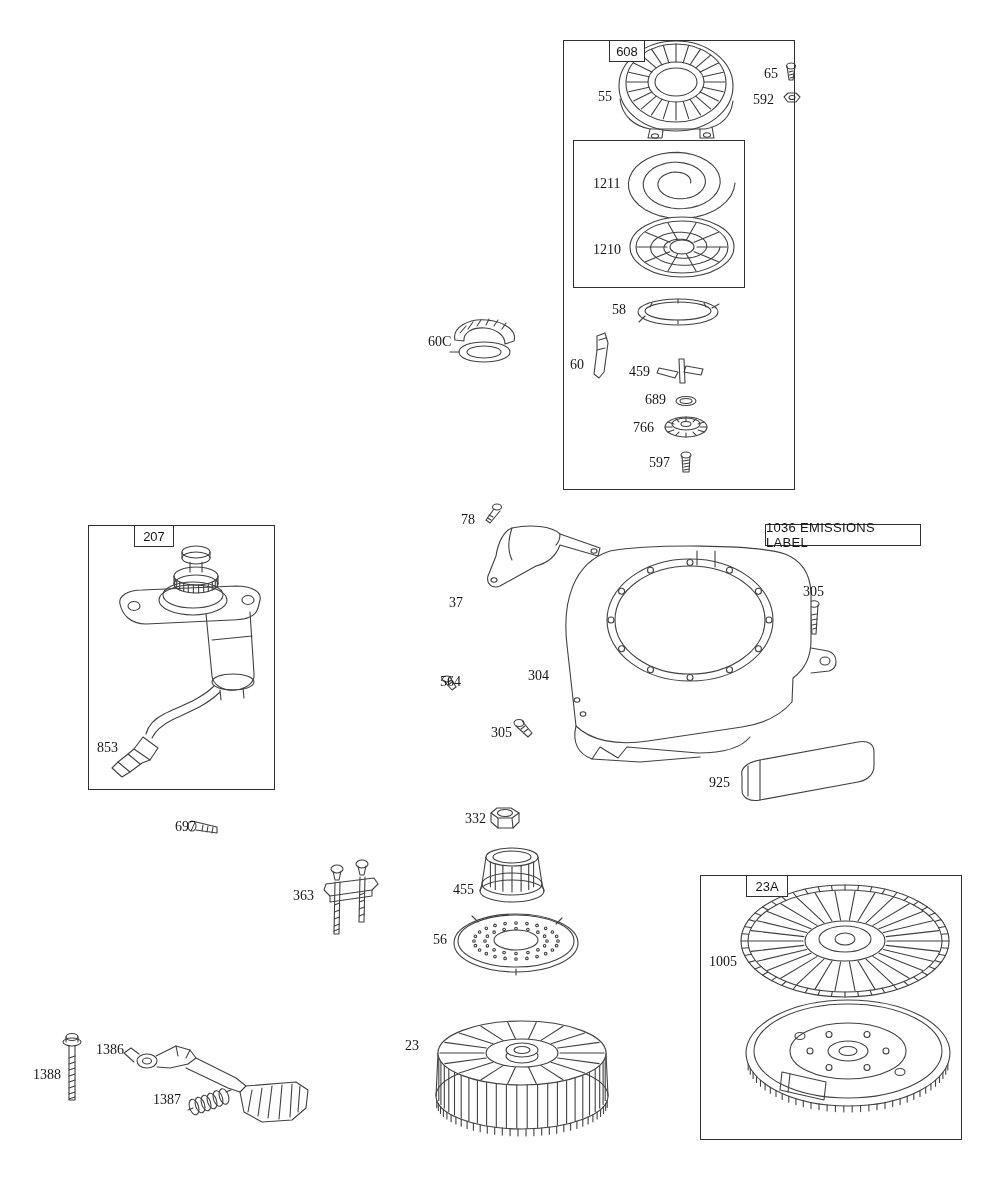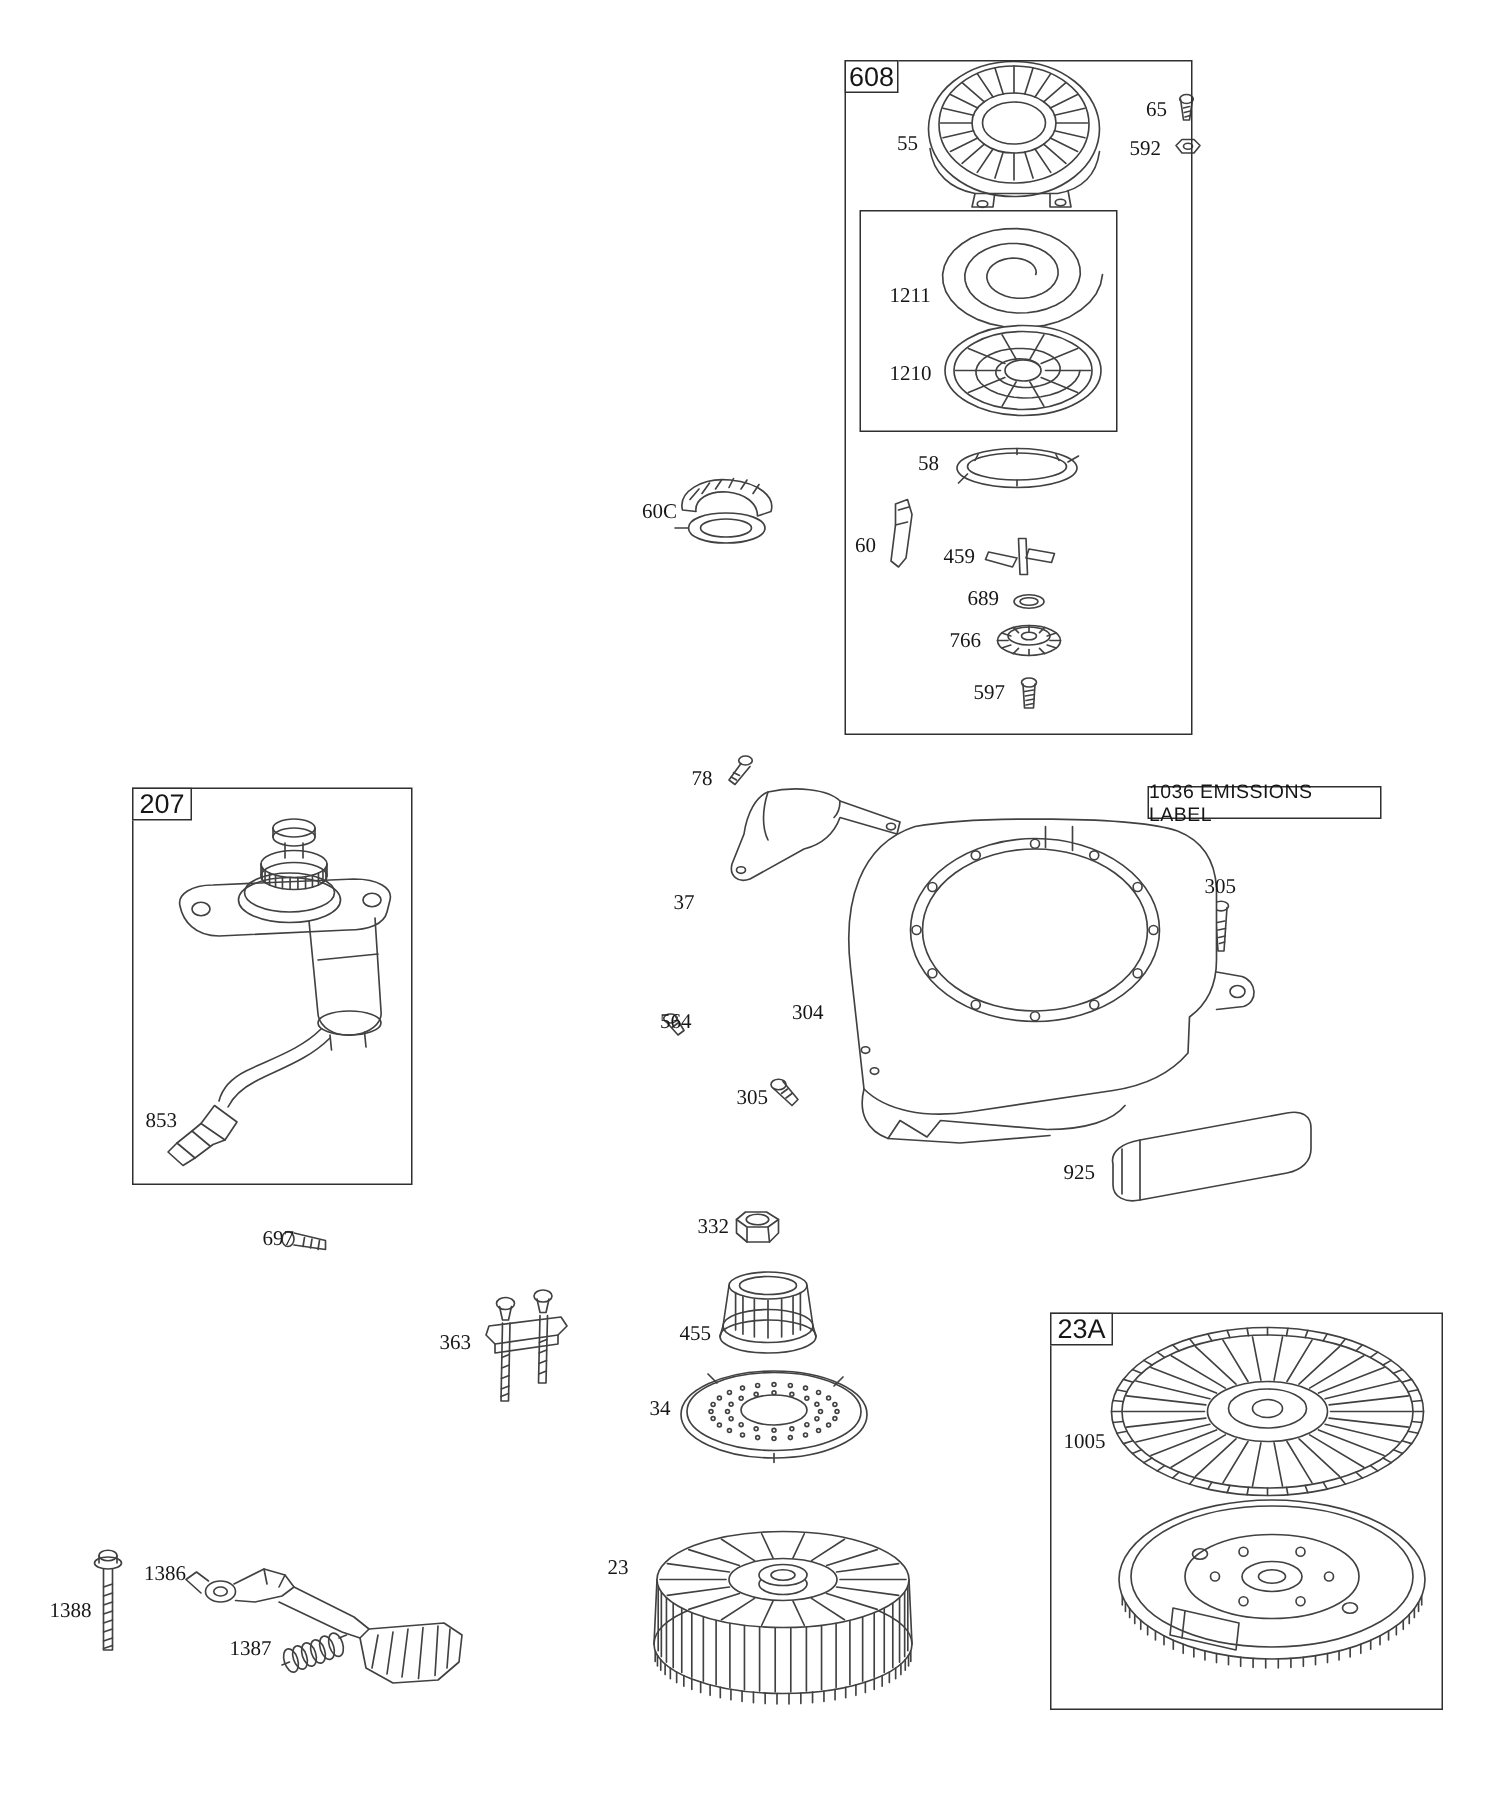--- a/index.html
+++ b/index.html
@@ -4,22 +4,22 @@
 <style>
   * { margin:0; padding:0; box-sizing:border-box; }
   html,body { background:#ffffff; }
   body { font-family:"Liberation Sans", sans-serif; }
   .stage { position:relative; width:1005px; height:1200px; background:#fff; overflow:hidden; }
   .art { position:absolute; left:0; top:0; }
   .ln { stroke:#414141; stroke-width:1.1; fill:none; stroke-linecap:round; stroke-linejoin:round; }
   .fw { fill:#ffffff; }
   .callout { position:absolute; font-size:14px; color:#161616; white-space:nowrap;font-family:Liberation Serif, serif; }
   .group-box { position:absolute; border:1.5px solid #2f2f2f; }
-  .group-tag { position:absolute; border:1.5px solid #2f2f2f; background:#fff; font-size:18px; color:#161616;
-               display:flex; align-items:center; justify-content:center; }
+  .group-tag { position:absolute; border:1.5px solid #2f2f2f; background:#fff; font-size:13px; color:#161616;
+               display:flex; align-items:center; justify-content:center;margin-left:46px; }
   .emissions-box { position:absolute; border:1.5px solid #2f2f2f; background:#fff; font-size:13px; color:#161616;
                    display:flex; align-items:center; justify-content:center; letter-spacing:0.3px; }
 </style>
 </head>
 <body>
 
 <div class="stage">
 
   <svg class="art" width="1005" height="1200" viewBox="0 0 1005 1200">
 
@@ -627,41 +627,41 @@
 
   <div class="group-tag" style="left:563px; top:40px; width:36px; height:22px;">608</div>
   <div class="group-tag" style="left:88px; top:525px; width:40px; height:22px;">207</div>
   <div class="group-tag" style="left:700px; top:875px; width:42px; height:22px;">23A</div>
 
   <div class="emissions-box" style="left:765px; top:524px; width:156px; height:22px;">1036 EMISSIONS LABEL</div>
 
   <span class="callout" style="left:598px; top:89px;text-align:center;">55</span>
   <span class="callout" style="left:764px; top:66px;">65</span>
   <span class="callout" style="left:753px; top:92px;">592</span>
-  <span class="callout" style="left:593px; top:176px;margin-top:14px;">1211</span>
+  <span class="callout" style="left:593px; top:176px;">1211</span>
   <span class="callout" style="left:593px; top:242px;">1210</span>
   <span class="callout" style="left:612px; top:302px;">58</span>
   <span class="callout" style="left:570px; top:357px;">60</span>
   <span class="callout" style="left:428px; top:334px;">60C</span>
   <span class="callout" style="left:629px; top:364px;">459</span>
   <span class="callout" style="left:645px; top:392px;">689</span>
   <span class="callout" style="left:633px; top:420px;">766</span>
   <span class="callout" style="left:649px; top:455px;">597</span>
   <span class="callout" style="left:461px; top:512px;">78</span>
   <span class="callout" style="left:449px; top:595px;">37</span>
   <span class="callout" style="left:803px; top:584px;">305</span>
   <span class="callout" style="left:528px; top:668px;">304</span>
   <span class="callout" style="left:412px; top:674px;margin-left:28px;">564</span>
   <span class="callout" style="left:491px; top:725px;">305</span>
   <span class="callout" style="left:709px; top:775px;">925</span>
   <span class="callout" style="left:97px;  top:740px;">853</span>
   <span class="callout" style="left:159px; top:819px;margin-left:16px;">697</span>
   <span class="callout" style="left:465px; top:811px;">332</span>
   <span class="callout" style="left:453px; top:850px;margin-top:32px;">455</span>
   <span class="callout" style="left:293px; top:888px;">363</span>
-  <span class="callout" style="left:433px; top:932px;">34</span>
+  <span class="callout" style="left:433px; top:932px;">56</span>
   <span class="callout" style="left:405px; top:1038px;">23</span>
   <span class="callout" style="left:96px;  top:1042px;">1386</span>
   <span class="callout" style="left:33px;  top:1067px;">1388</span>
   <span class="callout" style="left:153px; top:1092px;">1387</span>
   <span class="callout" style="left:709px; top:954px;">1005</span>
 
 </div>
 
 </body></html>

